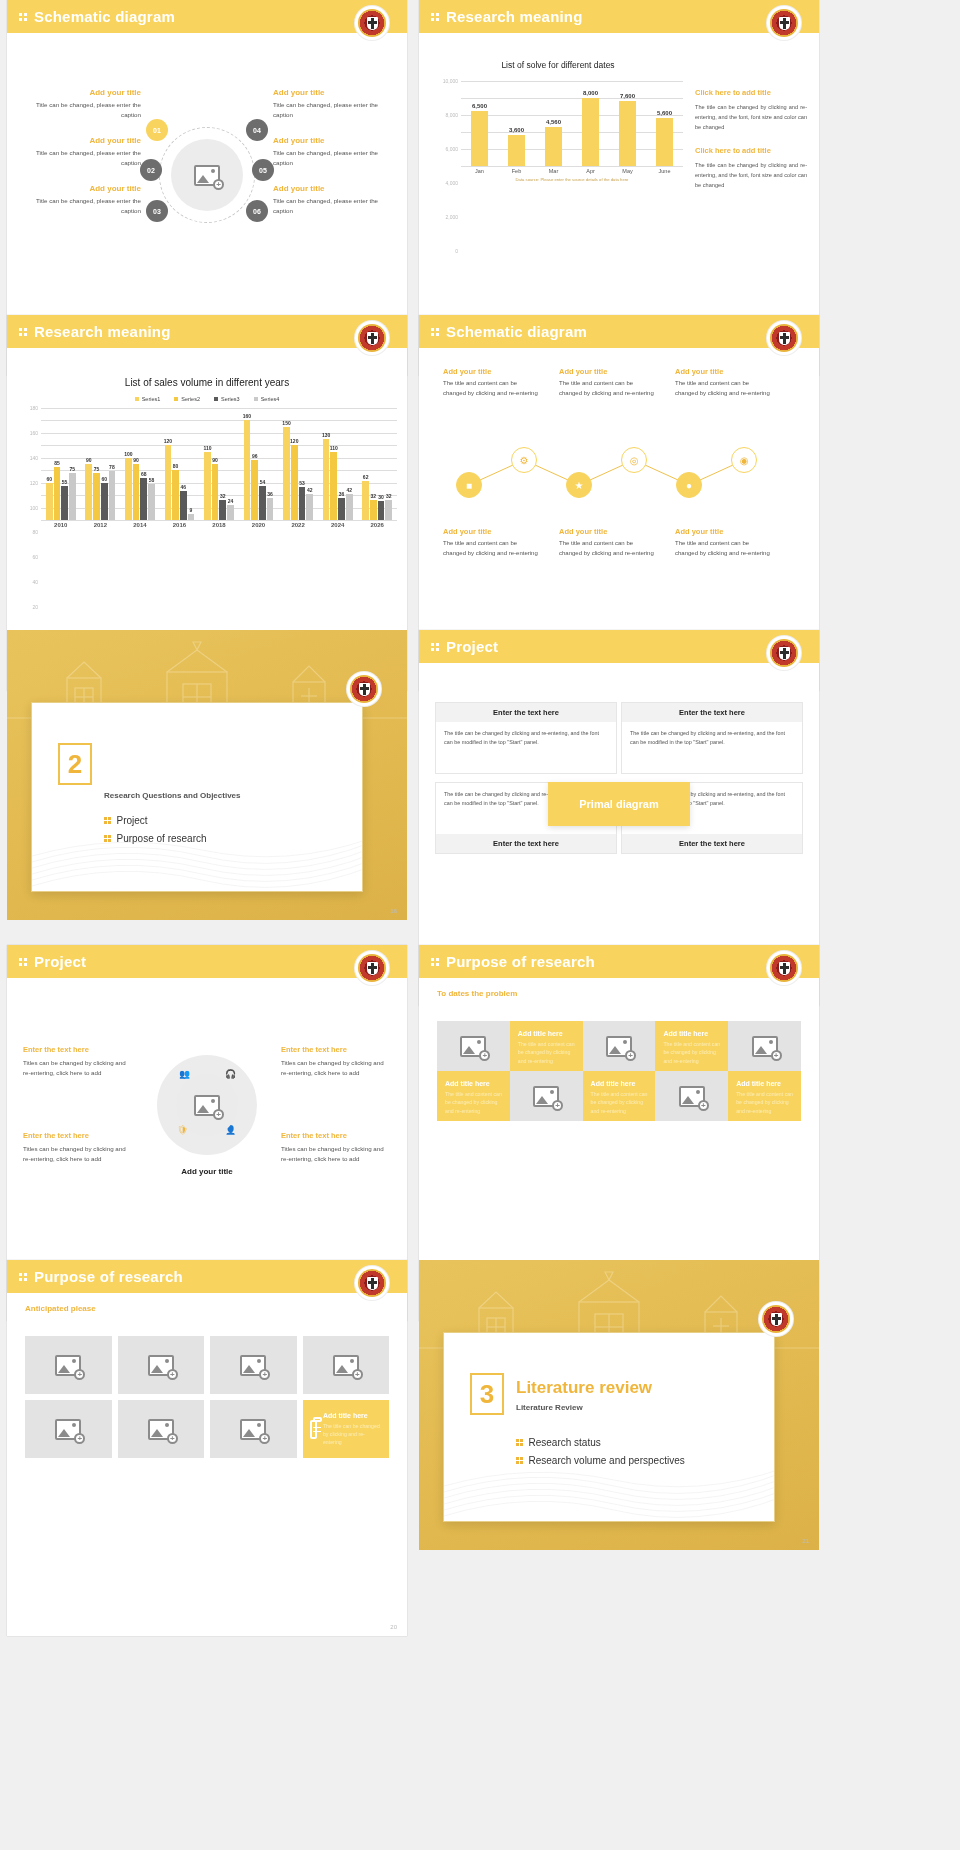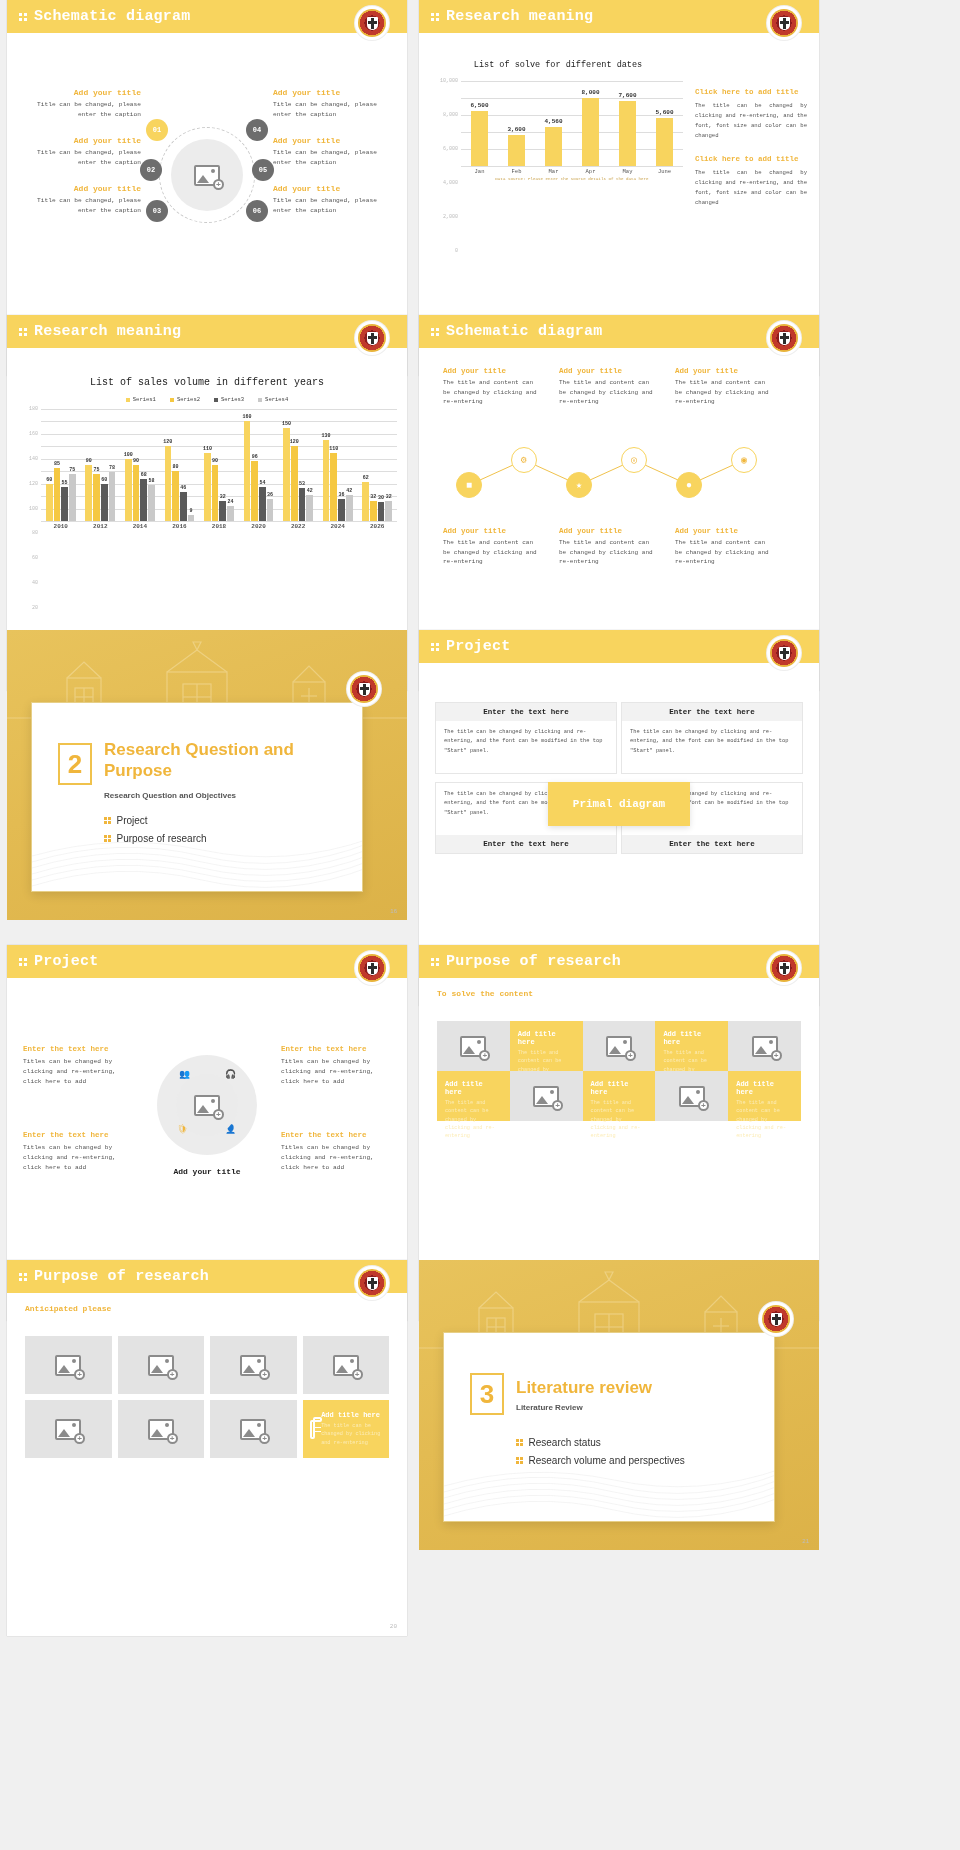--- a/index.html
+++ b/index.html
@@ -17,21 +17,20 @@
     column-gap:12px;
     row-gap:25px;
     padding:0 7px;
   }
   .slide{
     position:relative;
     width:400px; height:376px;
     background:#fff;
     overflow:hidden;
     box-shadow:0 0 1px rgba(0,0,0,.25);
-    font-family:Liberation Mono, monospace;
   }
   
   .bar{
     position:absolute; top:0; left:0; right:0; height:33px;
     background:#f8d45e;
     display:flex; align-items:center;
   }
   .bar .dots{
     margin-left:12px; margin-right:7px;
     display:grid; grid-template-columns:3px 3px; grid-template-rows:3px 3px;
@@ -590,22 +589,21 @@
         <g stroke="#dcdcdc" stroke-width=".4" fill="none">
           <path d="M0 78 Q85 52 170 72 T340 58"></path>
             <path d="M0 84 Q85 58 170 78 T340 64"></path>
           <path d="M0 90 Q85 64 170 84 T340 70"></path>
             <path d="M0 72 Q85 46 170 66 T340 52"></path>
           <path d="M0 66 Q85 40 170 60 T340 46"></path>
             <path d="M0 60 Q85 36 170 54 T340 42"></path>
         </g>
       </svg>
       <div class="num">2</div>
-      <div class="h1">Research Question and Purpose</div>
-      <div class="sub" style="top:88px;">Research Question and Objectives</div>
+      <div class="sub" style="top:88px;">Research Questions and Objectives</div>
       <ul style="top:112px;">
         <li>
             <span class="d">
               <i></i>
               <i></i>
               <i></i>
               <i></i>
             </span>
             <span>Project</span>
           </li>
@@ -720,21 +718,21 @@
           <i></i>
           <i></i>
         </span>
       <span class="ttl">Purpose of research</span>
     </div>
     <div class="crest">
         <div class="ring">
           <div class="shield"></div>
         </div>
       </div>
-    <div class="subttl">To solve the content</div>
+    <div class="subttl">To dates the problem</div>
 
     <div class="tiles" id="s9tiles" style="left:18px;top:76px;width:364px;grid-template-columns:repeat(5,1fr);grid-template-rows:50px 50px;">
         <div class="tile gray">
           <span class="imgph">
             <span class="fr"></span>
             <span class="mt"></span>
             <span class="sun"></span>
             <span class="plus">+</span>
           </span>
         </div>

